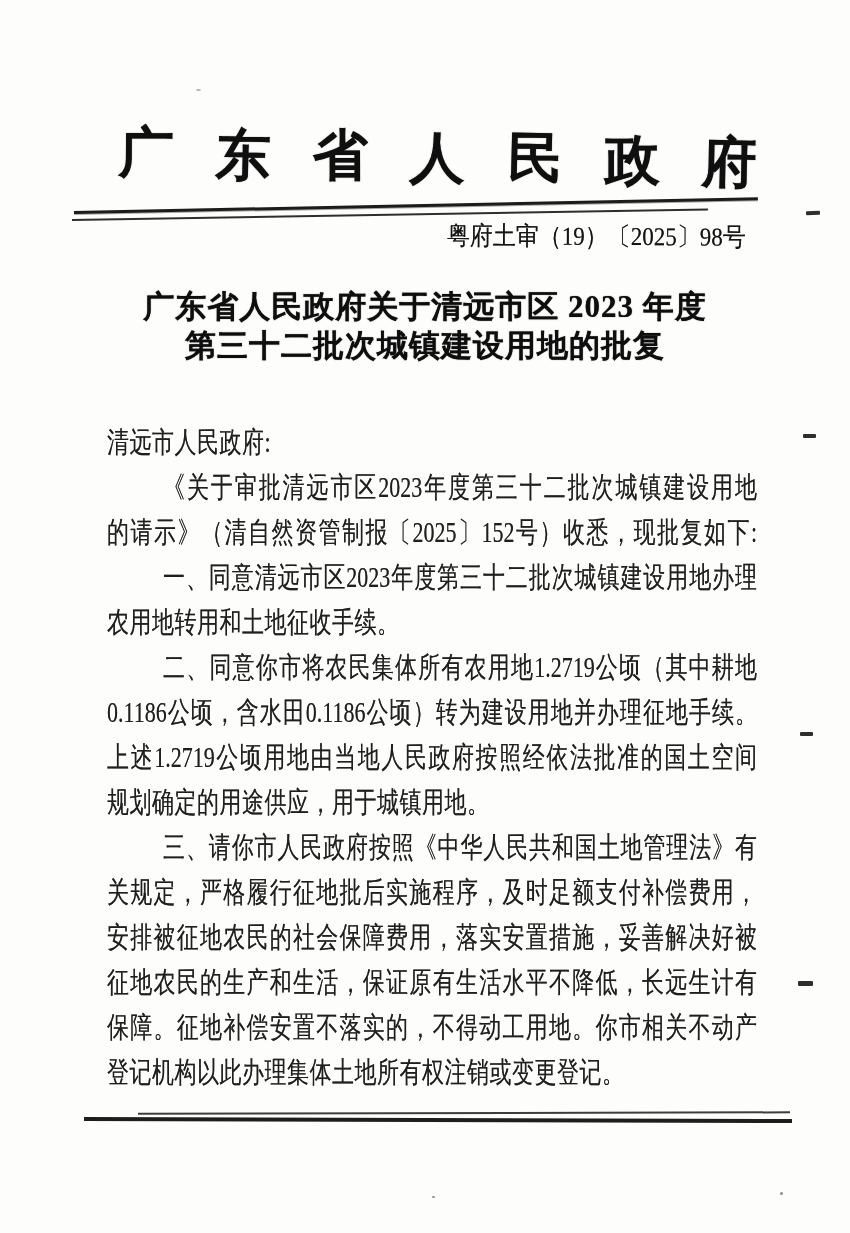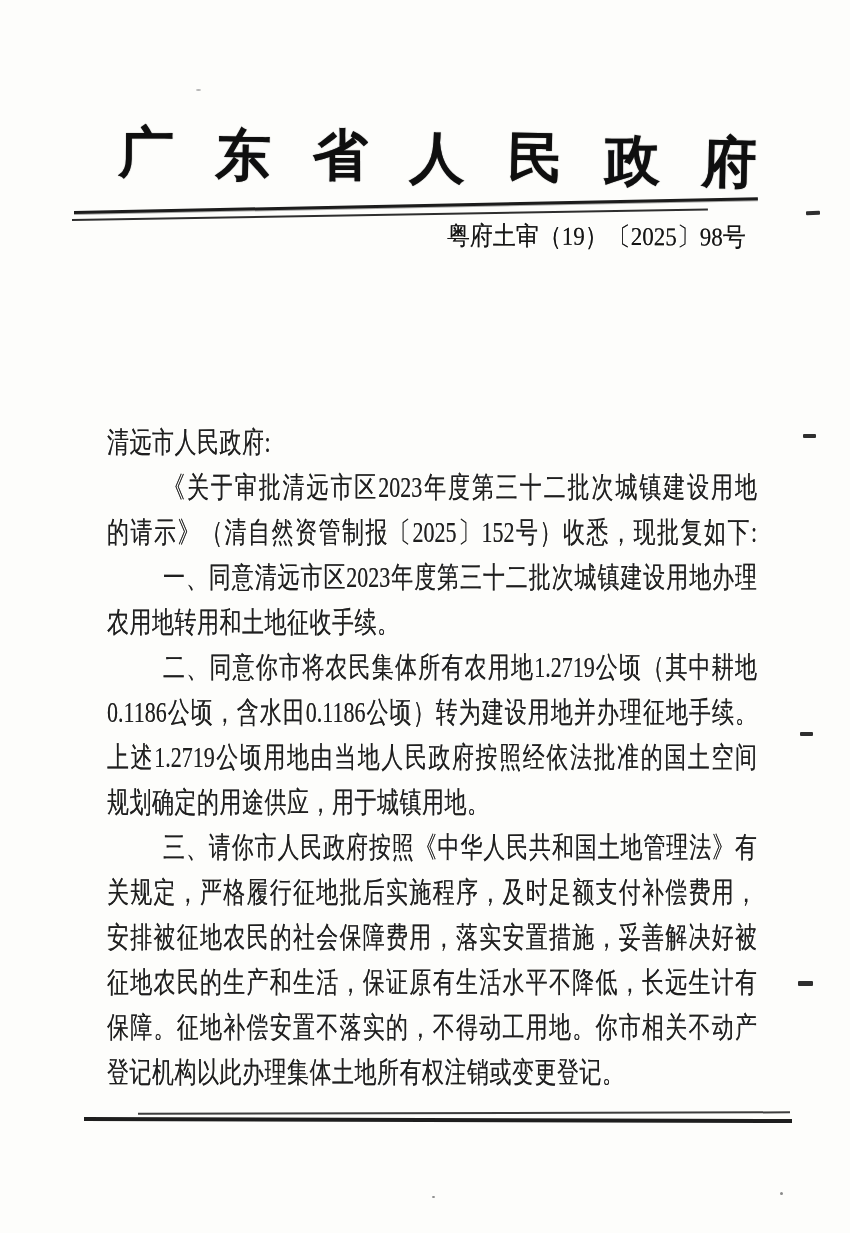--- a/index.html
+++ b/index.html
@@ -93,20 +93,22 @@
     <span>政</span>
     <span>府</span>
   </div>
 
   <div class="rule rule-top-a"></div>
   <div class="rule rule-top-b"></div>
 
   <div class="doc-number">粤府土审（19）〔2025〕98号</div>
 
   <div class="doc-title">
+    <div>广东省人民政府关于清远市区 2023 年度</div>
+    <div>第三十二批次城镇建设用地的批复</div>
   </div>
 
   <div class="body-text">
     <div class="bline">清远市人民政府:</div>
     <div class="bline ind jst">《关于审批清远市区2023年度第三十二批次城镇建设用地</div>
     <div class="bline jst">的请示》（清自然资管制报〔2025〕152号）收悉，现批复如下:</div>
     <div class="bline ind jst">一、同意清远市区2023年度第三十二批次城镇建设用地办理</div>
     <div class="bline">农用地转用和土地征收手续。</div>
     <div class="bline ind jst">二、同意你市将农民集体所有农用地1.2719公顷（其中耕地</div>
     <div class="bline jst">0.1186公顷，含水田0.1186公顷）转为建设用地并办理征地手续。</div>

